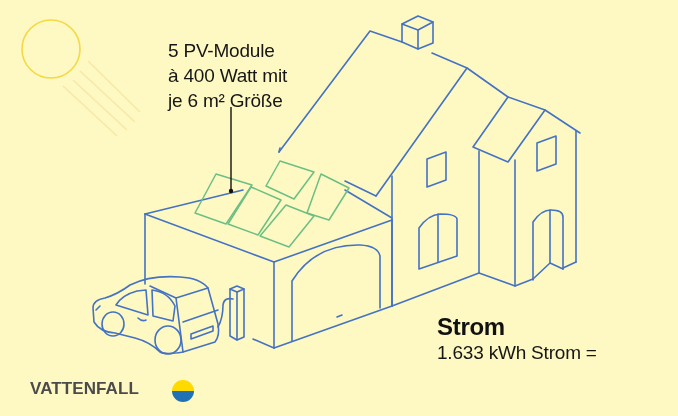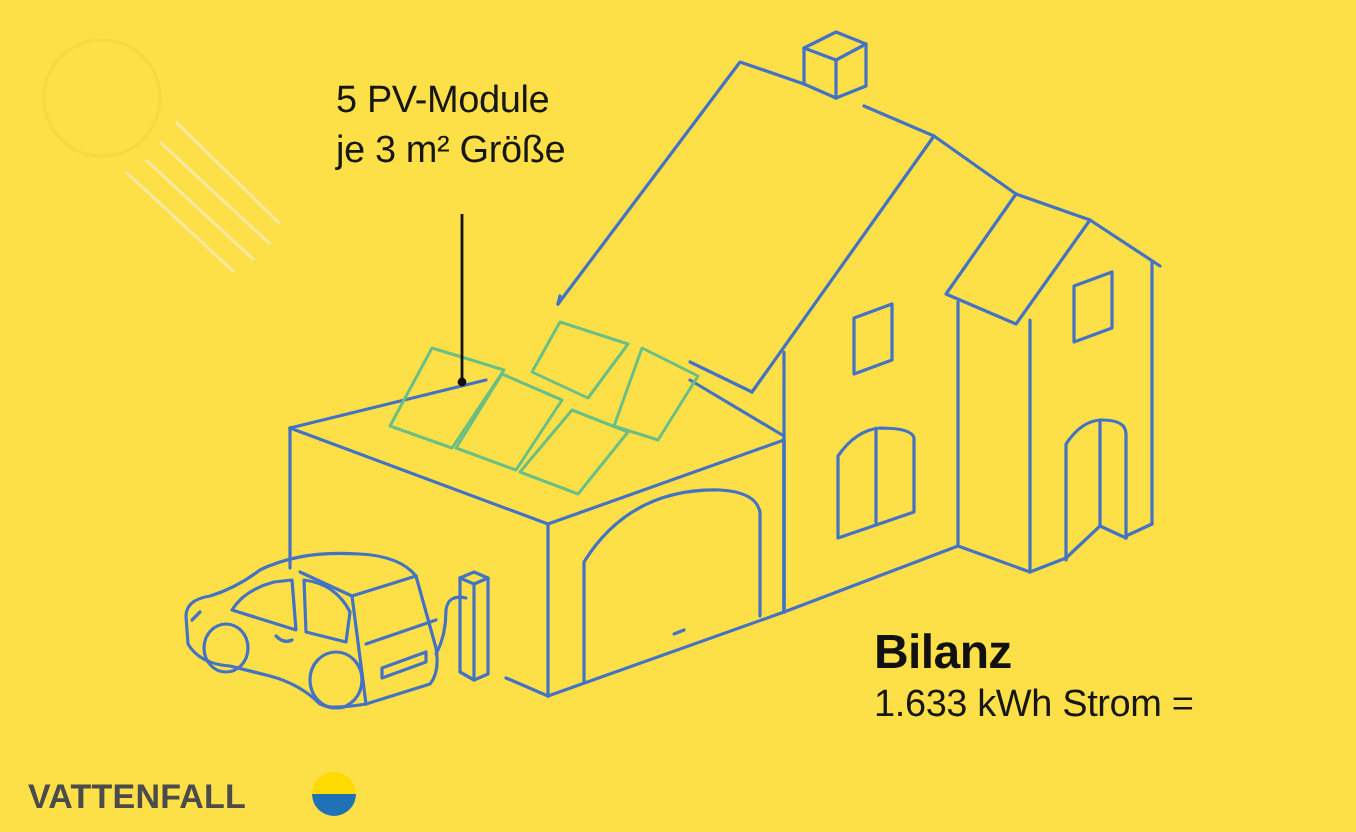--- a/index.html
+++ b/index.html
@@ -4,21 +4,21 @@
   <style>
     html, body {
       margin: 0;
       padding: 0;
       background: #f2f2f2;
     }
     .canvas {
       position: relative;
       width: 678px;
       height: 416px;
-      background: #fde047;
+      background: #fef9c3;
       overflow: hidden;
       font-family: "Liberation Sans", "DejaVu Sans", sans-serif;
       color: #111111;
     }
     .illustration {
       position: absolute;
       left: 0;
       top: 0;
       width: 678px;
       height: 416px;
@@ -51,25 +51,25 @@
     .summary .line {
       display: block;
       font-size: 19px;
       line-height: 24px;
       color: #161616;
       white-space: nowrap;
       letter-spacing: -0.2px;
     }
     .logo {
       position: absolute;
-      left: 14px;
+      left: 30px;
       top: 379px;
       height: 30px;
       display: flex;
-      align-items: flex-end;
+      align-items: flex-start;
       gap: 24px;
     }
     .logo .wordmark {
       font-size: 17px;
       font-weight: bold;
       color: #4b4b4b;
       letter-spacing: 0.1px;
     }
     .logo .emblem {
       margin-left: 8px;
@@ -176,25 +176,26 @@
     </g>
 
     <g>
       <line x1="231" y1="107" x2="231" y2="190" stroke="#111111" stroke-width="1.4"></line>
       <circle cx="231" cy="191" r="2.2" fill="#111111"></circle>
     </g>
   </svg>
 
   <div class="pv-label">
     <span class="line">5 PV-Module</span>
-    <span class="line">je 3 m² Größe</span>
+    <span class="line">à 400 Watt mit</span>
+    <span class="line">je 6 m² Größe</span>
   </div>
 
   <div class="summary">
-    <span class="title">Bilanz</span>
+    <span class="title">Strom</span>
     <span class="line">1.633 kWh Strom =</span>
   </div>
 
   <div class="logo">
     <span class="wordmark">VATTENFALL</span>
     <svg class="emblem" viewBox="0 0 24 24">
       <path d="M1,12 A11,11 0 0 1 23,12 Z" fill="#ffda00"></path>
       <path d="M1,12 A11,11 0 0 0 23,12 Z" fill="#2071b5"></path>
     </svg>
   </div>

